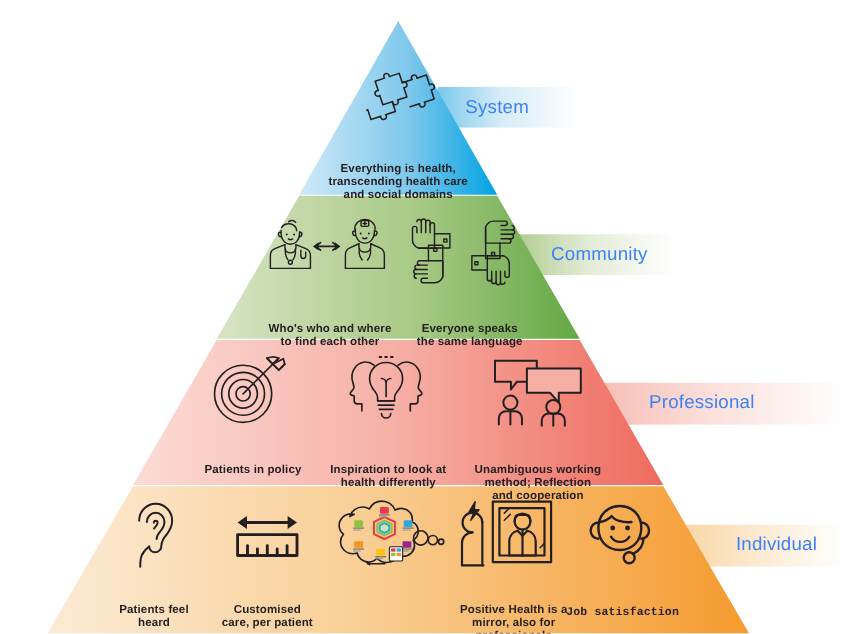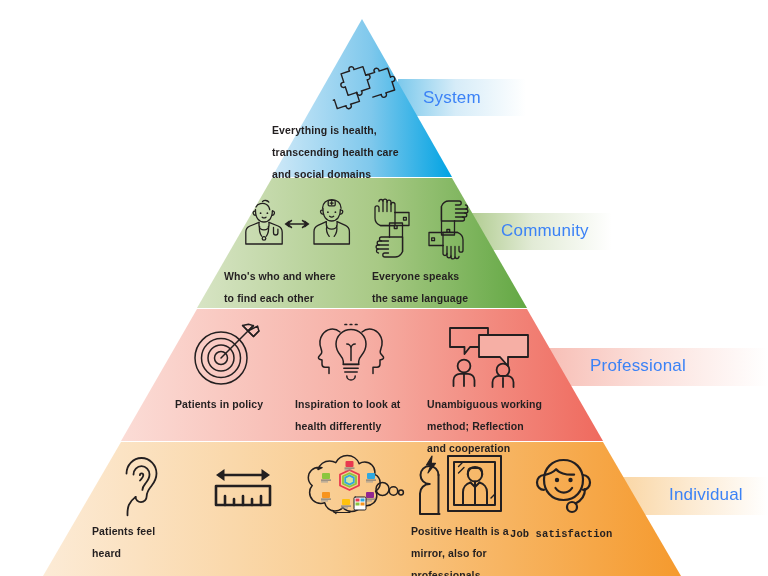--- a/index.html
+++ b/index.html
@@ -10,27 +10,29 @@
     font-family:"Liberation Sans","DejaVu Sans",sans-serif;
     overflow:hidden;
     position:relative;
   }
   #stage{position:absolute;left:0;top:0;width:768px;height:576px;}
   svg.layer{position:absolute;left:0;top:0;width:768px;height:576px;}
 
   
   .caption{
     position:absolute;
+    text-align:center;
     color:#231f20;
     font-size:10.5px;
-    line-height:22px;
+    line-height:12px;
     font-weight:600;
     letter-spacing:.1px;
     white-space:pre-line;
     pointer-events:none;
+    margin-top:28px;
   }
 
   
   .tier-label{
     position:absolute;
     color:#3b82f6;
     font-size:17px;
     font-weight:400;
     letter-spacing:.2px;
     white-space:nowrap;
@@ -282,20 +284,22 @@
 
   <div class="icon-wrap" style="left:212px;top:464px;width:62px;height:46px;">
     <svg viewBox="0 0 62 46" fill="none" stroke="#231f20" stroke-width="2.6" stroke-linejoin="round" stroke-linecap="round">
       <path d="M10 11h42"></path>
       <path d="M4 11l8.5-6v12z" fill="#231f20" stroke="none"></path>
       <path d="M58 11l-8.5-6v12z" fill="#231f20" stroke="none"></path>
       <rect x="4" y="22" width="54" height="19"></rect>
       <path d="M13 41v-9M22 41v-6M31 41v-9M40 41v-6M49 41v-9"></path>
     </svg>
   </div>
+  <div class="caption" style="left:187px;top:520px;width:112px;">Customised
+care, per patient</div>
 
   <div class="icon-wrap" style="left:292px;top:452px;width:114px;height:72px;">
     <svg viewBox="0 0 114 72" fill="none" stroke="#231f20" stroke-width="1.5" stroke-linejoin="round" stroke-linecap="round">
 
       <path d="M26 17.5c1.5-5.2 6.3-8.6 11.6-8.6 2.3 0 4.4.6 6.2 1.8C46 6.3 50.3 3.5 55.2 3.5c5.5 0 10.2 3.4 12 8.2 1.6-1 3.5-1.6 5.5-1.6 5.6 0 10.2 4.4 10.2 9.9 0 .8-.1 1.6-.3 2.4 3.3 1.5 5.6 4.8 5.6 8.6 0 3.4-1.8 6.4-4.6 8.1.8 1.4 1.2 3 1.2 4.7 0 5.5-4.6 9.9-10.2 9.9-1.6 0-3.1-.3-4.4-1-1.8 3.9-5.9 6.7-10.6 6.7-3.5 0-6.7-1.5-8.8-3.9-1.9 2.1-4.7 3.5-7.8 3.5-5.1 0-9.4-3.6-10.3-8.3-1.2.4-2.5.7-3.9.7-6.2 0-11.2-4.8-11.2-10.8 0-2.6 1-5.1 2.6-7-2.4-1.9-3.9-4.8-3.9-8 0-5.7 4.8-10.4 10.8-10.4 1 0 2 .1 2.9.4z"></path>
 
       <circle cx="90.5" cy="37" r="6.5"></circle>
       <circle cx="101.5" cy="39" r="4.2"></circle>
       <circle cx="109" cy="40.5" r="2.4"></circle>
 

